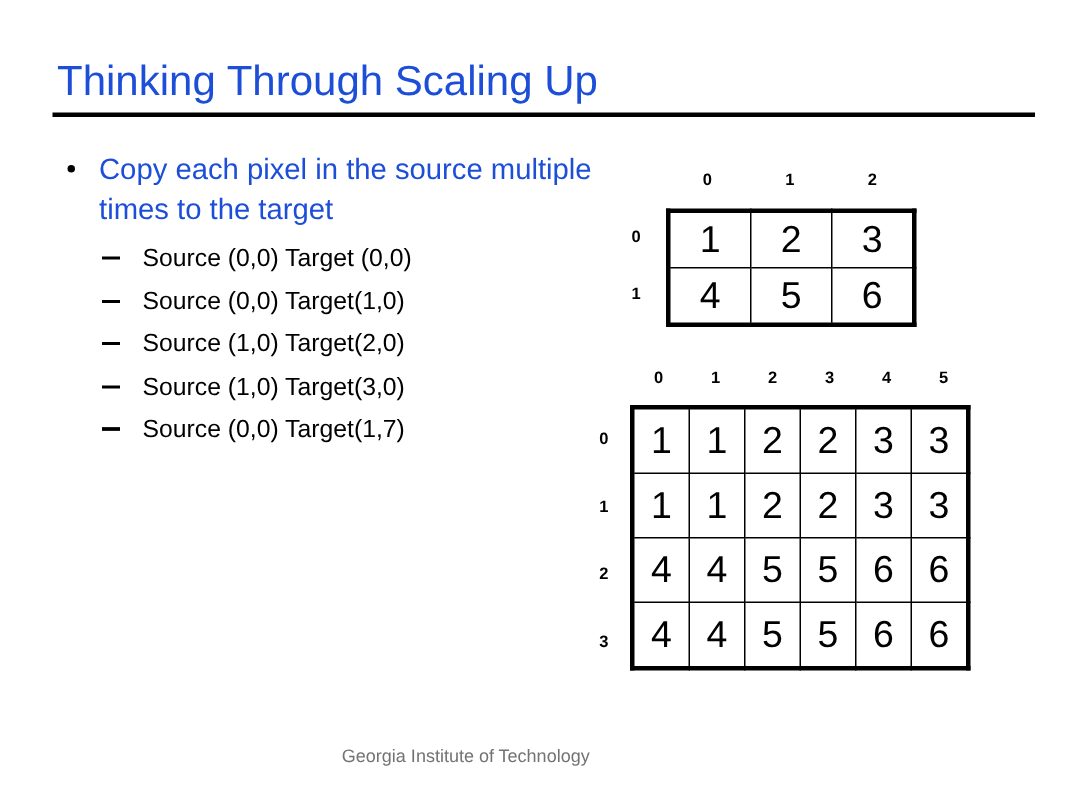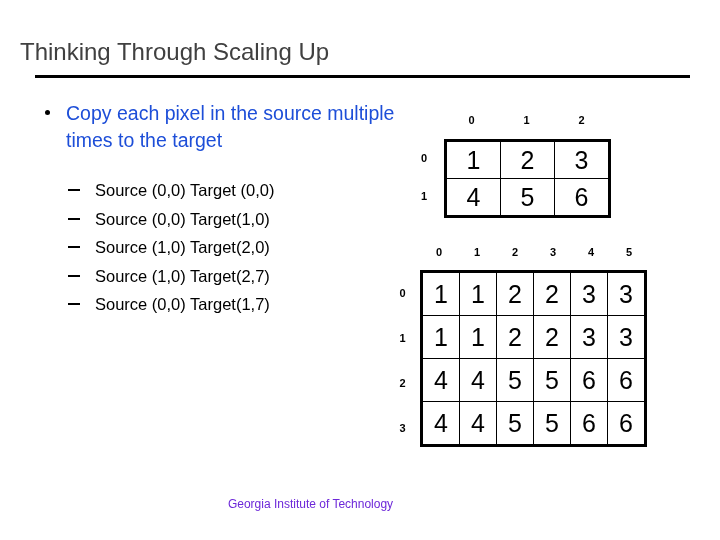--- a/index.html
+++ b/index.html
@@ -12,25 +12,25 @@
     height: 540px;
     position: relative;
     overflow: hidden;
     font-family: "Liberation Sans", sans-serif;
     color: #000000;
   }
 
   
   #slide-title {
     position: absolute;
-    left: 20px;
+    left: 38px;
     top: 38px;
-    font-size: 24px;
+    font-size: 28px;
     font-weight: normal;
-    color: #404040;
+    color: #1d4ed8;
     letter-spacing: 0px;
     white-space: nowrap;
   }
   #title-rule {
     position: absolute;
     left: 35px;
     top: 75px;
     width: 655px;
     height: 3px;
     background: #000000;
@@ -54,21 +54,21 @@
     position: absolute;
     left: 11px;
     top: 10px;
     width: 5px;
     height: 5px;
     border-radius: 50%;
     background: #000000;
   }
 
   #sub-bullets {
-    margin-top: 22px;
+    margin-top: 4px;
     padding-left: 34px;
   }
   .sub-bullet {
     position: relative;
     padding-left: 27px;
     font-size: 16.5px;
     line-height: 28.6px;
     color: #000000;
     white-space: nowrap;
   }
@@ -137,21 +137,21 @@
   #target-rowheads .rhead { width: 25px; height: 45px; }
 
   
   #footer {
     position: absolute;
     left: 0;
     top: 497px;
     width: 621px;
     text-align: center;
     font-size: 12px;
-    color: #6d28d9;
+    color: #737373;
   }
 </style>
 </head>
 <body>
 
 <div id="slide-title">Thinking Through Scaling Up</div>
 <div id="title-rule"></div>
 
 <div id="bullet-block">
   <div class="main-bullet">
@@ -167,21 +167,21 @@
     <div class="sub-bullet">
       <span class="bullet-dash"></span>
       <span>Source (0,0) Target(1,0)</span>
     </div>
     <div class="sub-bullet">
       <span class="bullet-dash"></span>
       <span>Source (1,0) Target(2,0)</span>
     </div>
     <div class="sub-bullet">
       <span class="bullet-dash"></span>
-      <span>Source (1,0) Target(2,7)</span>
+      <span>Source (1,0) Target(3,0)</span>
     </div>
     <div class="sub-bullet">
       <span class="bullet-dash"></span>
     </div>
     <div class="sub-bullet">
       <span class="bullet-dash"></span>
     </div>
     <div class="sub-bullet">
       <span class="bullet-dash"></span>
       <span>Source (0,0) Target(1,7)</span>

